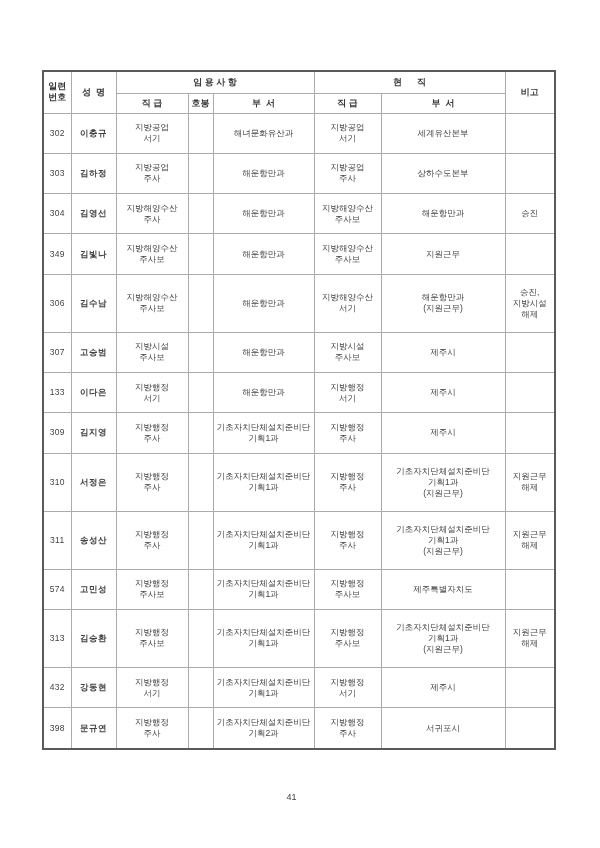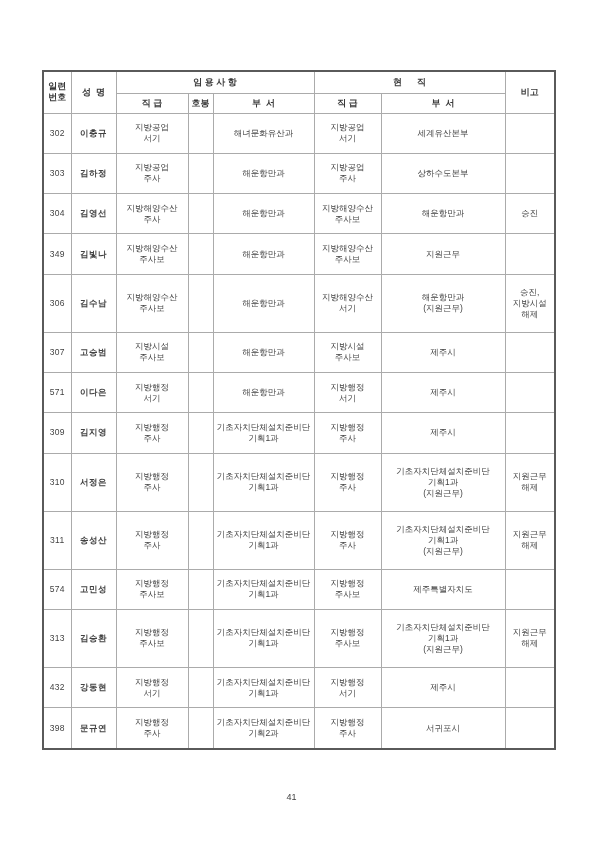--- a/index.html
+++ b/index.html
@@ -163,21 +163,21 @@
       <td class="rank-cell">지방시설
 주사보</td>
       <td class="step-cell"></td>
       <td class="dept-cell">해운항만과</td>
       <td class="rank-cell">지방시설
 주사보</td>
       <td class="dept-cell">제주시</td>
       <td class="note-cell"></td>
     </tr>
         <tr>
-      <td class="serial-cell">571</td>
+      <td class="serial-cell">133</td>
       <td class="name-cell">이다은</td>
       <td class="rank-cell">지방행정
 서기</td>
       <td class="step-cell"></td>
       <td class="dept-cell">해운항만과</td>
       <td class="rank-cell">지방행정
 서기</td>
       <td class="dept-cell">제주시</td>
       <td class="note-cell"></td>
     </tr>

